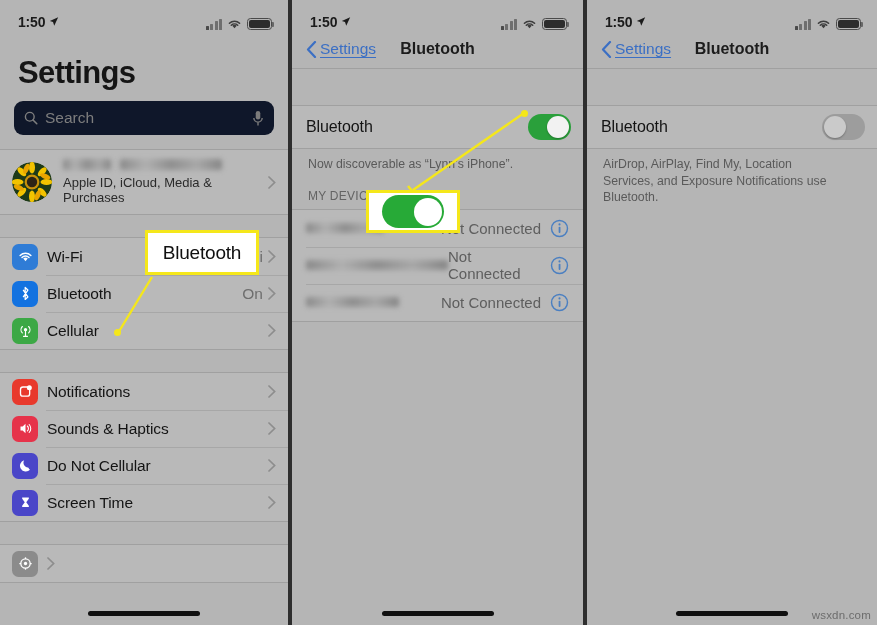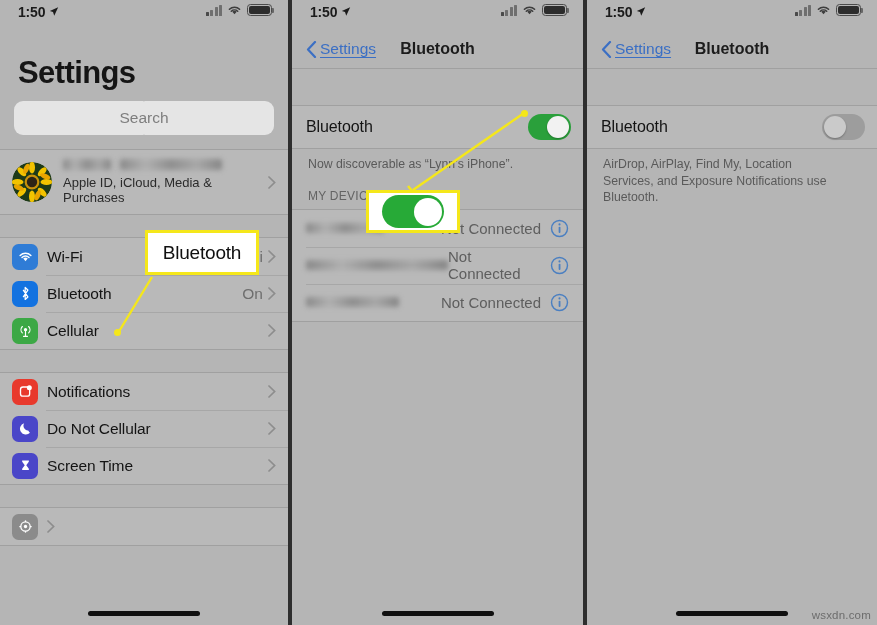--- a/index.html
+++ b/index.html
@@ -19,21 +19,21 @@
   #panel-settings { left: 0;   width: 288px; }
   #panel-bt-on   { left: 292px; width: 291px; }
   #panel-bt-off  { left: 587px; width: 290px; }
   .gutter { position: absolute; top: 0; height: 625px; width: 4px; background: #2e2e2e; }
   #gutter-1 { left: 288px; }
   #gutter-2 { left: 583px; }
 
   
   .statusbar {
     position: relative; height: 30px;
-    display: flex; align-items: flex-start; justify-content: space-between;
+    display: flex; align-items: flex-end; justify-content: space-between;
     padding: 4px 16px 0 18px;
   }
   .clock { font-size: 14px; font-weight: 600; color: #1b1b1b; letter-spacing: -.2px; }
   .clock-row { display: flex; align-items: center; gap: 4px; }
   .loc-arrow { width: 10px; height: 11px; position: relative; top: -1px; }
   .status-right { display: flex; align-items: center; gap: 5px; }
   .bars { display: flex; align-items: flex-end; gap: 1.5px; height: 11px; }
   .bars i { display: block; width: 3px; background: #6f6f6f; border-radius: .5px; }
   .bars i:nth-child(1) { height: 3.5px; background:#4a4a4a; }
   .bars i:nth-child(2) { height: 6px; }
@@ -48,22 +48,22 @@
   .back { display: flex; align-items: center; gap: 3px; cursor: pointer; }
   .chev-back { width: 11px; height: 17px; }
   .back-label { font-size: 15.5px; color: #3b6fc4; text-decoration: underline; text-underline-offset: 2.5px; }
   .nav-title { position: absolute; left: 0; right: 0; text-align: center; font-size: 16px; font-weight: 700; color: #1c1c1c; pointer-events: none; }
   .nav-rule { height: 1px; background: #a0a0a0; }
 
   
   .big-title { font-size: 31px; font-weight: 700; color: #151515; padding: 25px 0 10px 18px; letter-spacing: -.6px; }
   .searchwrap { padding: 0 14px 14px; }
   .searchbar {
-    height: 34px; background: #e5e5e5; border-radius: 9px;
-    display: flex; align-items: center; gap: 7px; padding: 0 10px; flex-direction: column;
+    height: 34px; background: #0f172a; border-radius: 9px;
+    display: flex; align-items: center; gap: 7px; padding: 0 10px;
   }
   .search-ph { flex: 1; font-size: 15.5px; color: #7e7e7e; }
   .mag { width: 14px; height: 14px; }
   .mic { width: 12px; height: 17px; }
 
   
   .group { background: #b9b9b9; border-top: 1px solid #a0a0a0; border-bottom: 1px solid #a0a0a0; }
   .gap { height: 22px; }
   .gap-lg { height: 36px; }
 
@@ -271,20 +271,32 @@
             <rect x="3" y="3.6" width="11" height="11" rx="3" stroke="#fff" stroke-width="1.6" fill="none"></rect>
             <circle cx="13.6" cy="4.4" r="3" fill="#fff"></circle>
           </svg>
         </div>
         <span class="row-label">Notifications</span>
         <svg class="chev" viewBox="0 0 8 13">
             <path d="M1 1 L6.6 6.5 L1 12" stroke="#8d8d8d" stroke-width="1.7" fill="none" stroke-linecap="round"></path>
           </svg>
       </div>
       <div class="row">
+        <div class="ico" style="background:#e6334a">
+          <svg viewBox="0 0 18 18" width="15" height="15">
+            <path d="M3 6.6 L5.6 6.6 L9 3.4 L9 14.6 L5.6 11.4 L3 11.4 Z" fill="#fff"></path>
+            <path d="M11.2 6 a4 4 0 0 1 0 6 M13.4 4.2 a7 7 0 0 1 0 9.6" stroke="#fff" stroke-width="1.3" fill="none" stroke-linecap="round"></path>
+          </svg>
+        </div>
+        <span class="row-label">Sounds &amp; Haptics</span>
+        <svg class="chev" viewBox="0 0 8 13">
+            <path d="M1 1 L6.6 6.5 L1 12" stroke="#8d8d8d" stroke-width="1.7" fill="none" stroke-linecap="round"></path>
+          </svg>
+      </div>
+      <div class="row">
         <div class="ico" style="background:#4a46c8">
           <svg viewBox="0 0 18 18" width="15" height="15">
               <path d="M12.6 11.6 A6 6 0 0 1 7.4 2.6 A7 7 0 1 0 14.4 14.2 a6 6 0 0 1-1.8-2.6 Z" fill="#fff"></path>
             </svg>
         </div>
         <span class="row-label">Do Not Cellular</span>
         <svg class="chev" viewBox="0 0 8 13">
             <path d="M1 1 L6.6 6.5 L1 12" stroke="#8d8d8d" stroke-width="1.7" fill="none" stroke-linecap="round"></path>
           </svg>
       </div>

